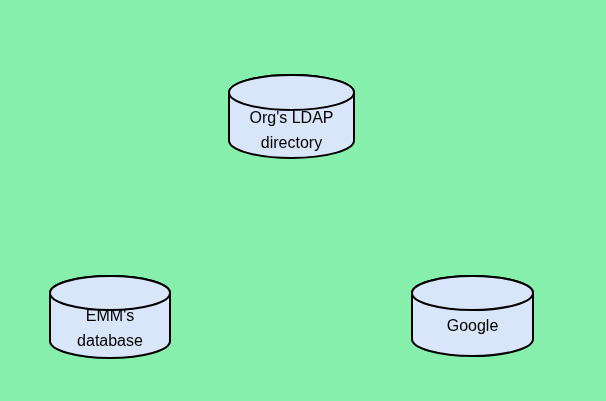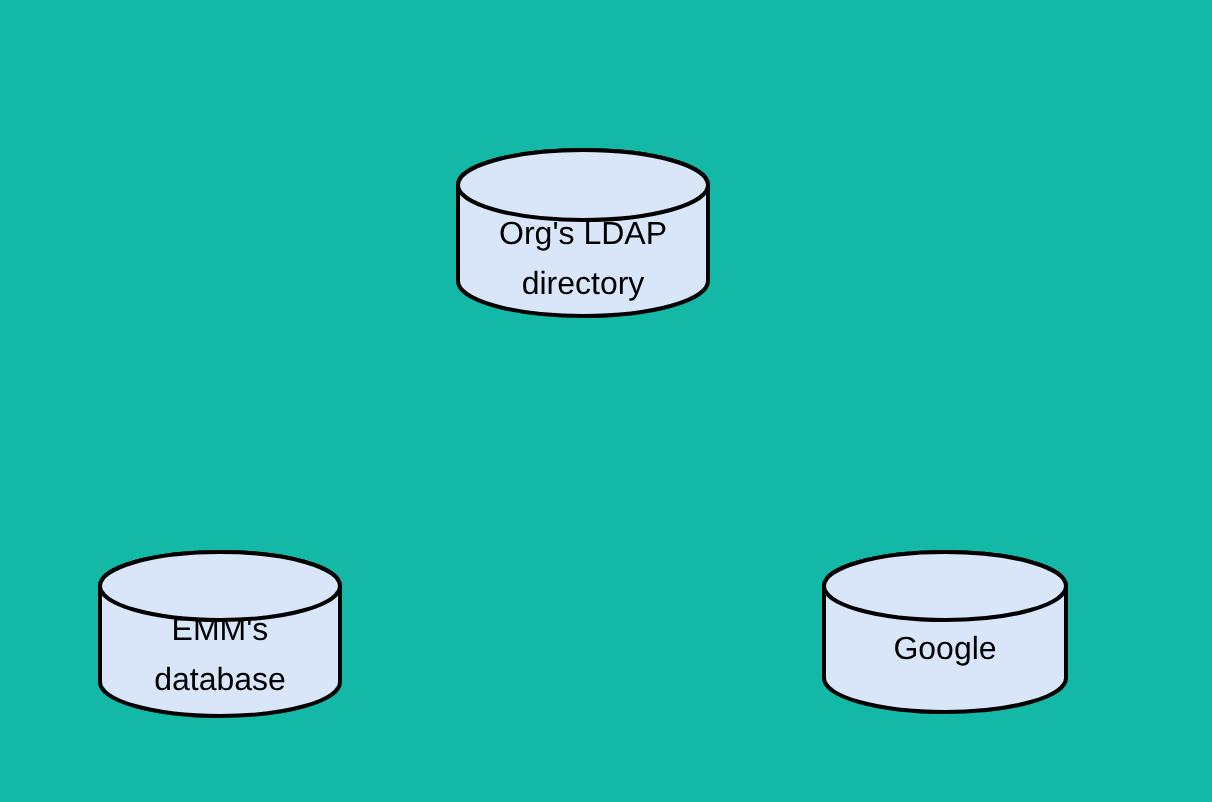--- a/index.html
+++ b/index.html
@@ -27,21 +27,21 @@
   .node-label {
     font-family: "Liberation Sans", sans-serif;
     font-size: 16px;
     text-anchor: middle;
     dominant-baseline: central;
   }
 </style>
 </head>
 <body>
 
-<div class="canvas" style="background: #14b8a6;">
+<div class="canvas" style="background: #86efac;">
   <svg width="606" height="401" viewBox="0 0 606 401">
 
     <g>
       <path class="cyl-shape" d="M 229 92.5 L 229 140.5 A 62.5 17.5 0 0 0 354 140.5 L 354 92.5 A 62.5 17.5 0 0 0 229 92.5 Z" fill="#d9e5f8" stroke="#000000"></path>
       <ellipse class="cyl-shape" cx="291.5" cy="92.5" rx="62.5" ry="17.5" fill="#d9e5f8" stroke="#000000"></ellipse>
       <text class="node-label" x="291.5" y="117.5" fill="#000000">Org's LDAP</text>
       <text class="node-label" x="291.5" y="142.5" fill="#000000">directory</text>
     </g>
 
     <g>

